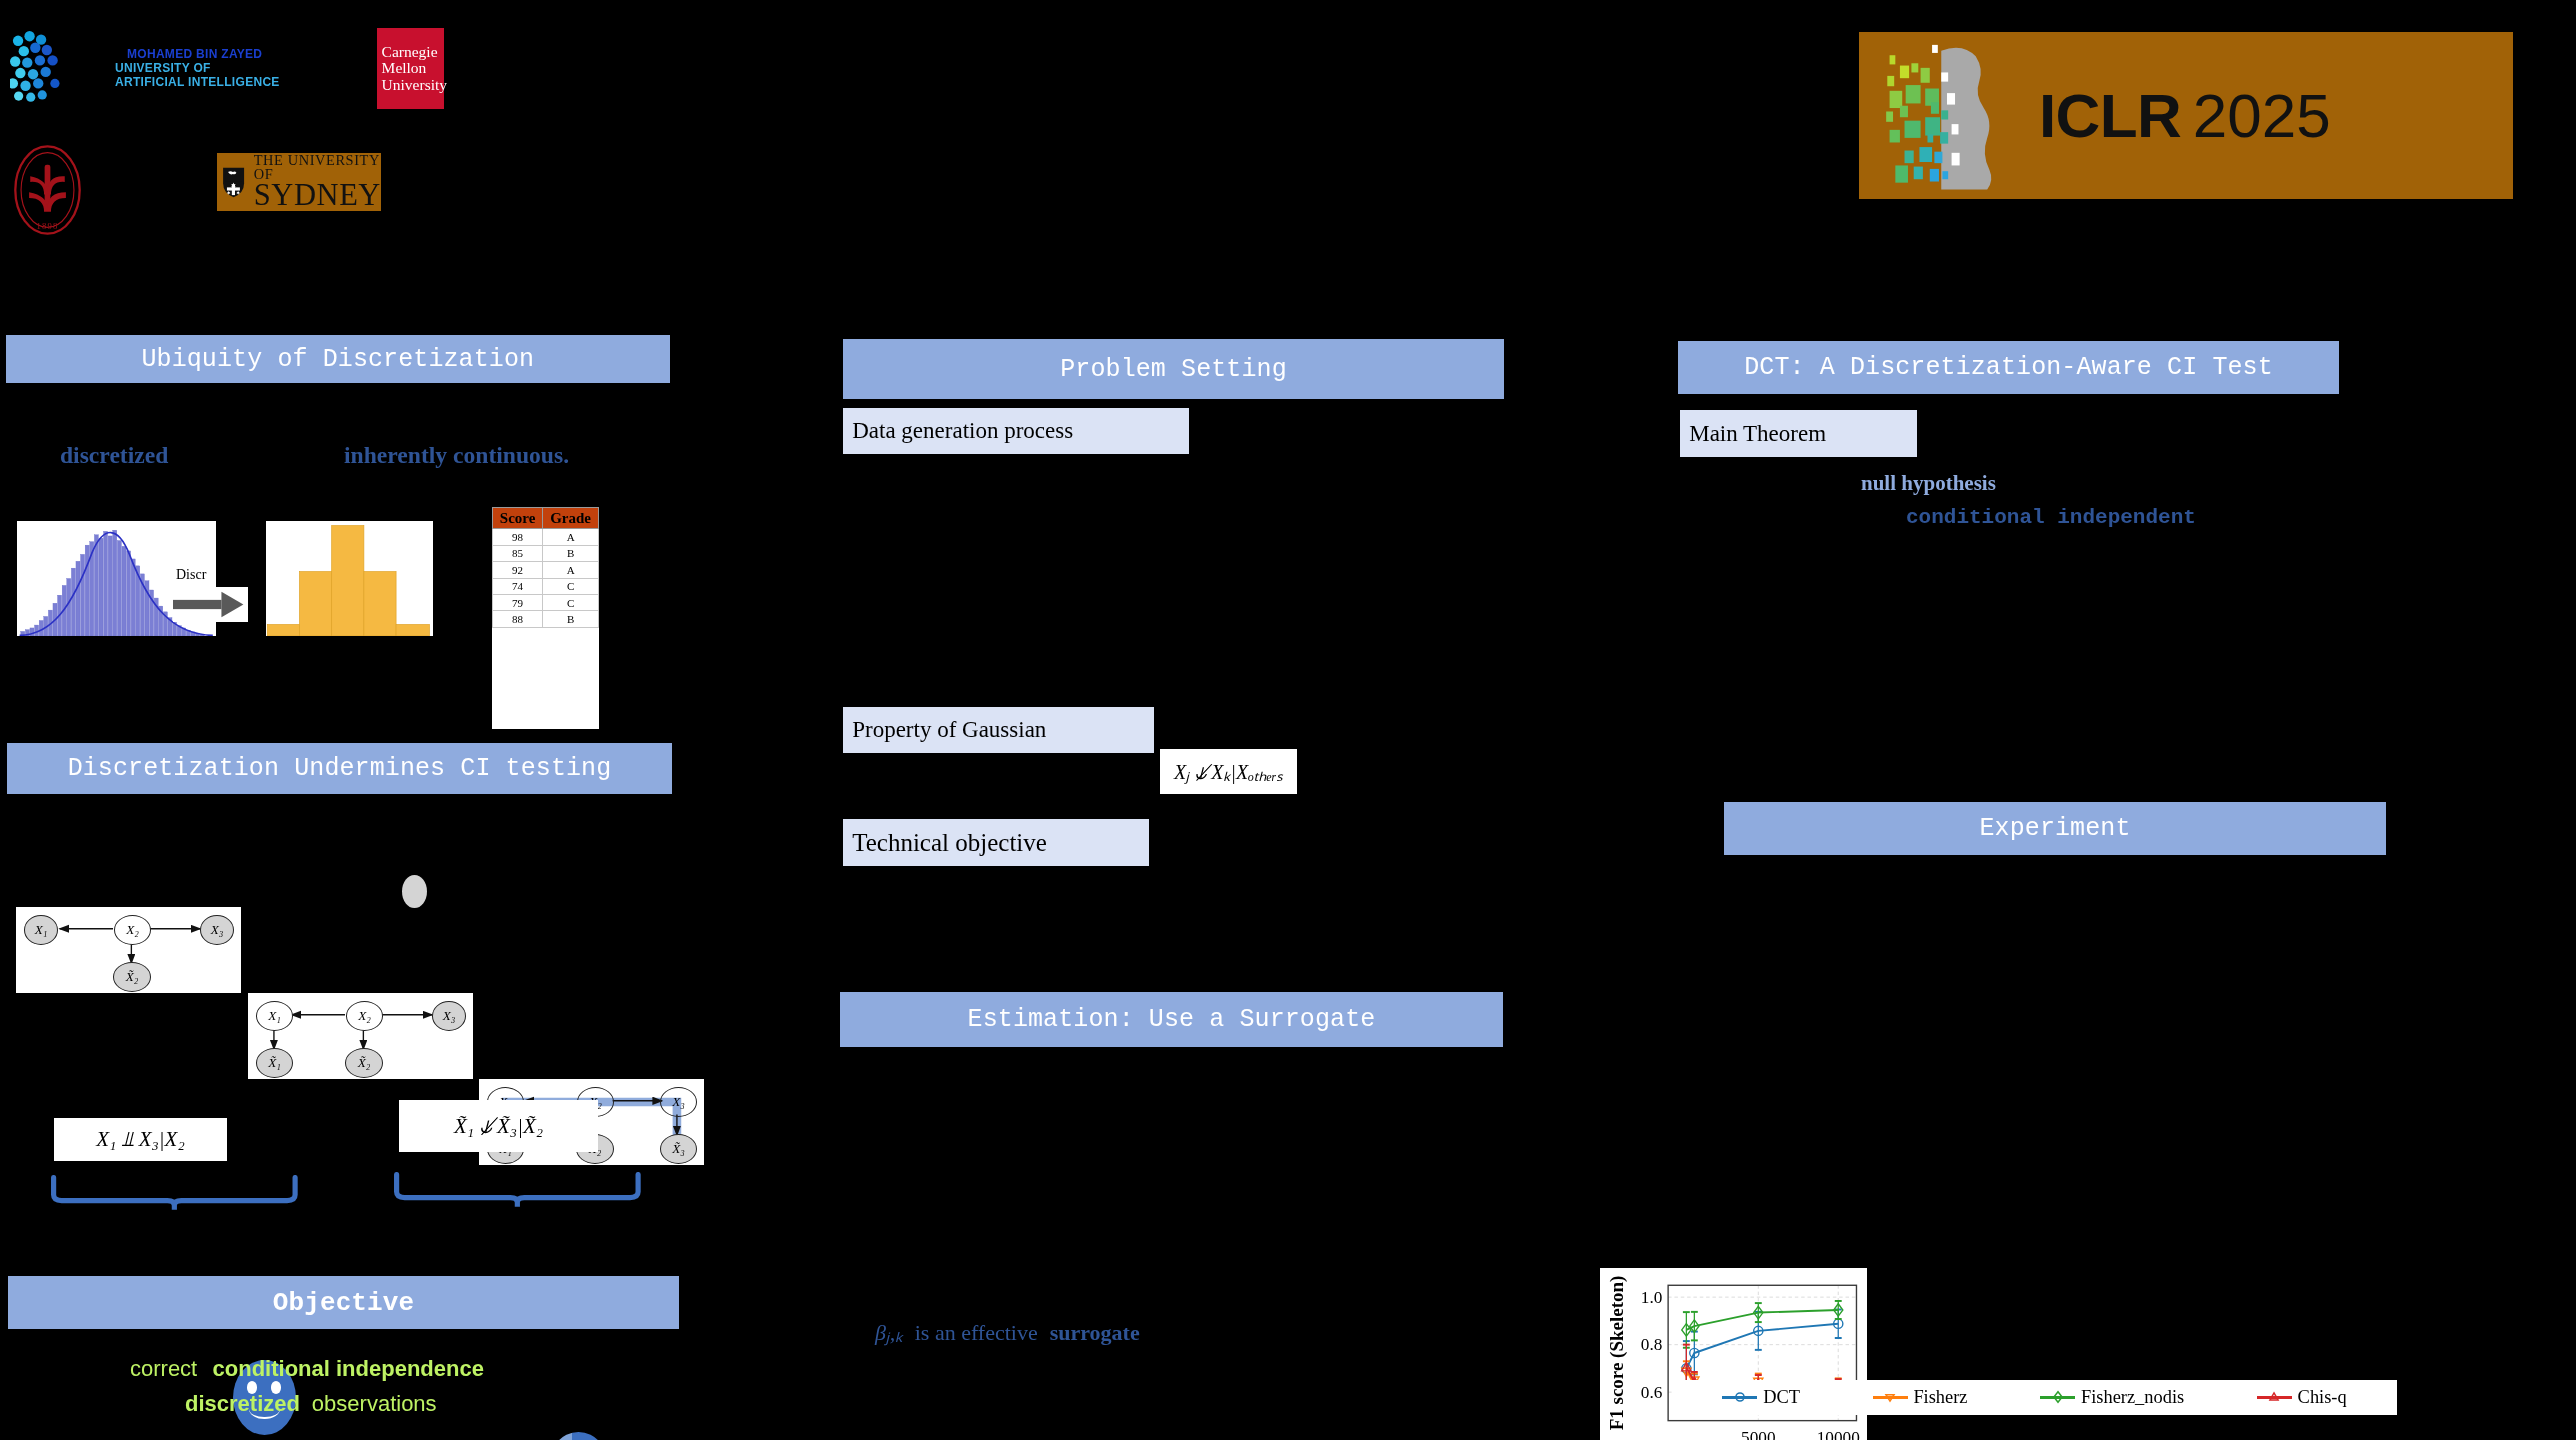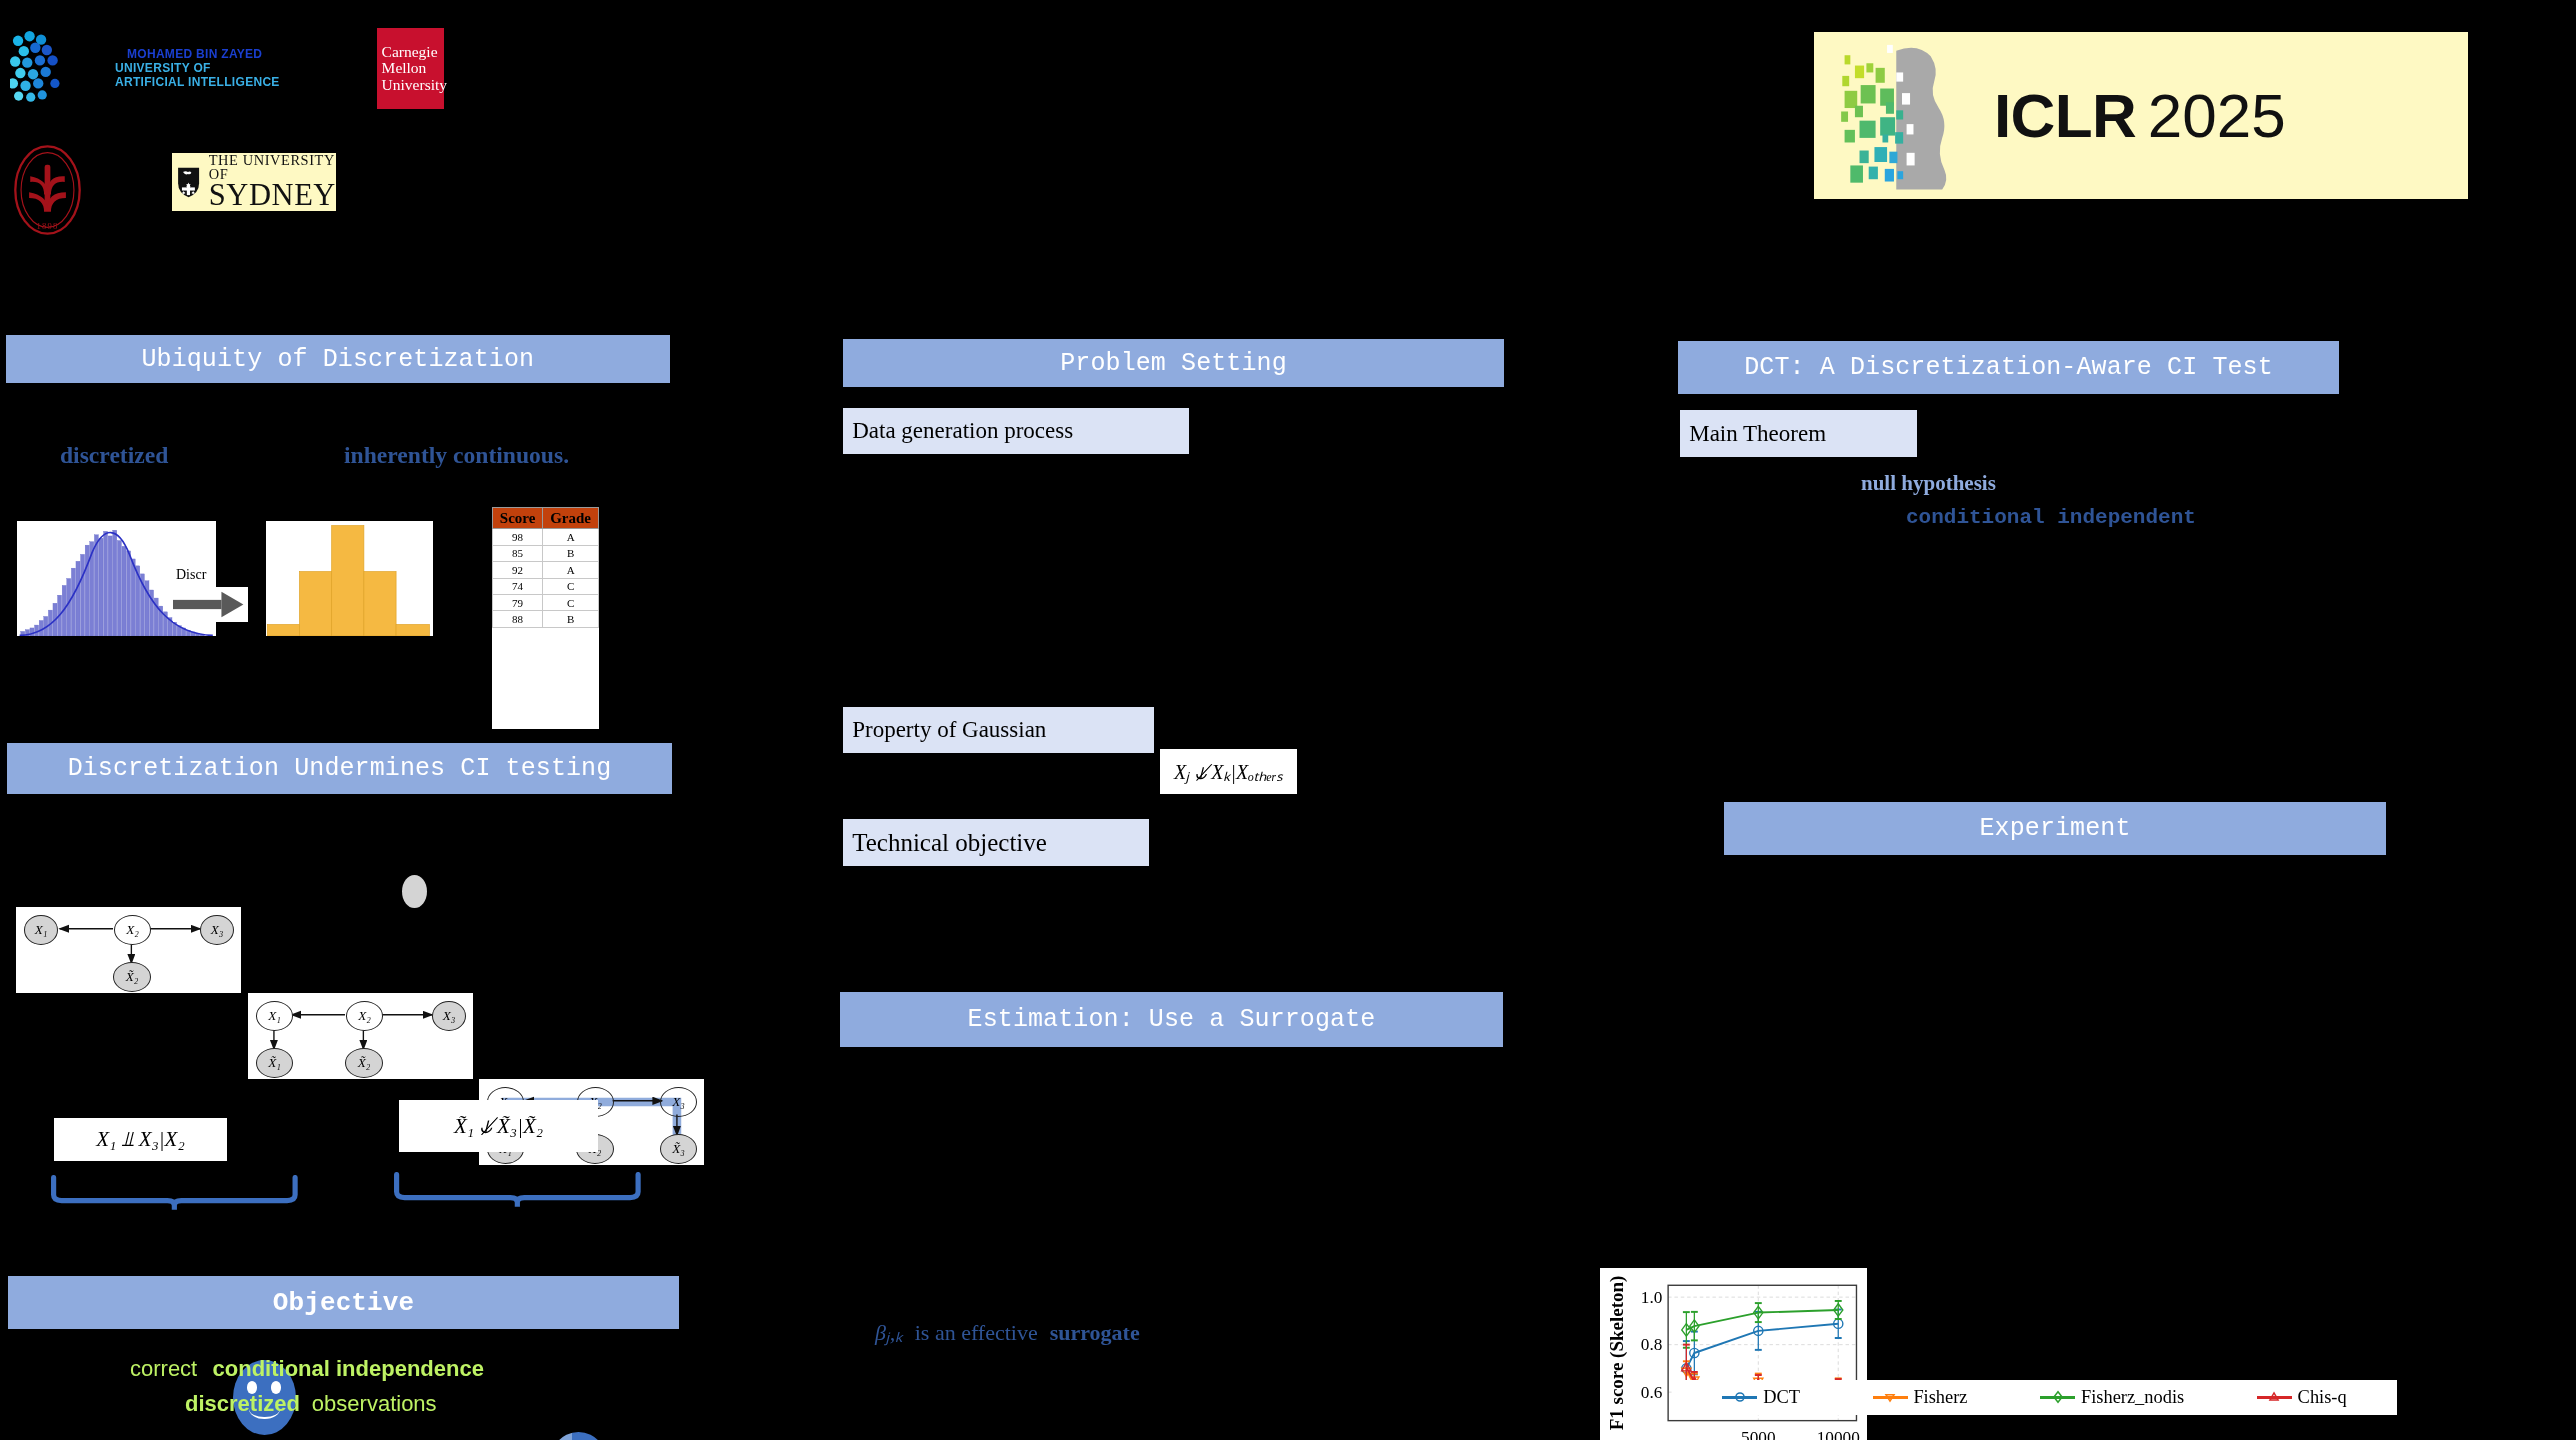--- a/index.html
+++ b/index.html
@@ -22,21 +22,21 @@
            justify-content:center;font-family:"Liberation Serif",serif;
            font-style:italic;white-space:nowrap;}
 
   
   .blue{color:#2f5496;font-family:"Liberation Serif",serif;font-weight:bold;
         white-space:nowrap;}
   .blue2{color:#bef264;font-family:"Liberation Sans",sans-serif;font-weight:bold;
         white-space:nowrap;}
 
   
-  .logo-white{background:#fef9c3;}
+  .logo-white{background:#a16207;margin-left:45px;}
   .cmu{background:#c8102e;color:#fff;font-family:"Liberation Serif",serif;
        display:flex;flex-direction:column;justify-content:center;
        padding-left:4.6px;line-height:1.06;font-size:15.5px;}
   .mbz-text div{font-family:"Liberation Sans",sans-serif;font-weight:bold;
        letter-spacing:0.3px;line-height:1.18;}
 
   
   table.grades{border-collapse:collapse;background:#fff;font-family:"Liberation Serif",serif;}
   table.grades th{background:#c2410c;border:0.6px solid #9a9a9a;font-size:15px;
                   padding:1.7px 5.8px;font-weight:bold;color:#000;text-align:center;}
@@ -397,21 +397,21 @@
 </div>
 <div class="abs" style="left:130px;top:1356px;font-size:22px;white-space:nowrap;">
   <span class="blue2" style="font-weight:400;">correct</span>
   <span class="blue2" style="margin-left:9.2px;">conditional independence</span>
 </div>
 <div class="abs" style="left:185px;top:1391px;font-size:22px;white-space:nowrap;">
   <span class="blue2">discretized</span>
   <span class="blue2" style="font-weight:400;margin-left:5.8px;">observations</span>
 </div>
 
-<div class="abs bar" style="left:843px;top:339px;width:661px;height:48px;font-size:25px;">
+<div class="abs bar" style="left:843px;top:339px;width:661px;height:60px;font-size:25px;">
   <span>Problem Setting</span>
 </div>
 
 <div class="abs subbox" style="left:843px;top:408px;width:328px;height:46px;font-size:23px;">
   <span>Data generation process</span>
 </div>
 
 <div class="abs subbox" style="left:843px;top:707px;width:293px;height:46px;font-size:23px;">
   <span>Property of Gaussian</span>
 </div>

